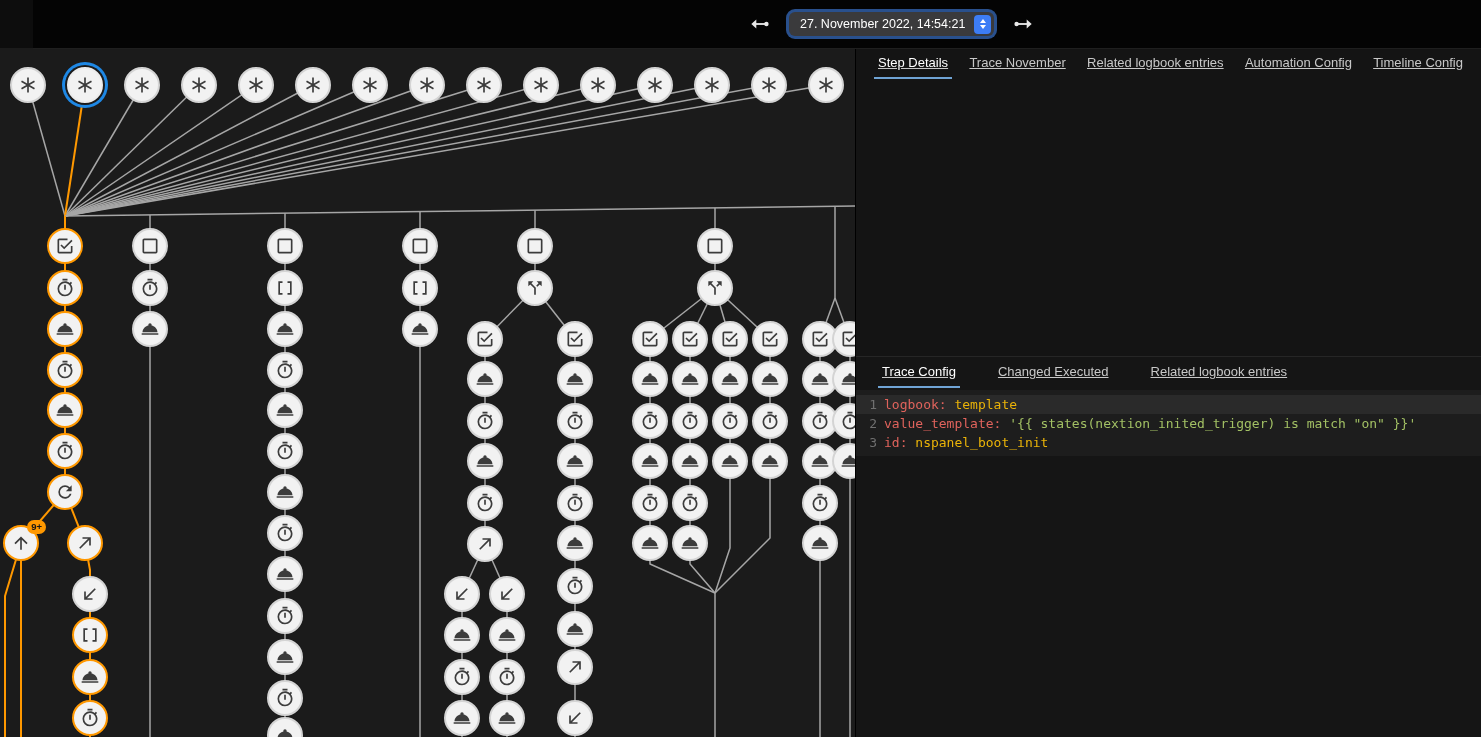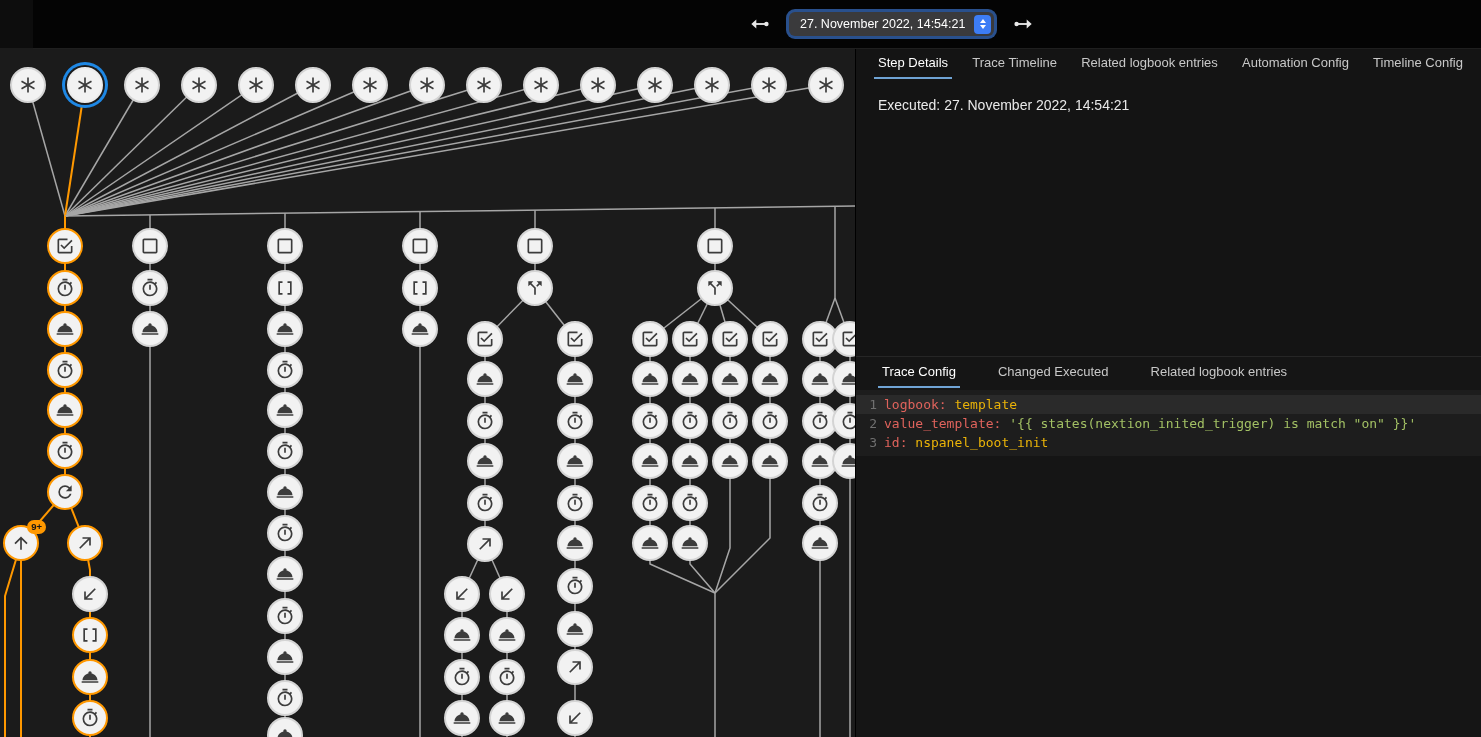--- a/index.html
+++ b/index.html
@@ -37,21 +37,21 @@
   .node svg{width:20px;height:20px;fill:#3c3c3c;}
   .node.active{border-color:var(--path-orange,#ff9800);}
   .node.selected{border-color:#ececec;box-shadow:0 0 0 2px #1b1b1b,0 0 0 5px var(--selected-blue,#1e88e5);}
   .badge{
     position:absolute;top:-7px;right:-9px;background:var(--path-orange,#ff9800);color:#161616;
     font-size:9.5px;font-weight:bold;border-radius:8px;padding:2px 4px;line-height:1;
   }
 
   
   .right-panel{position:absolute;left:855px;top:48px;width:626px;height:689px;background:#141414;border-left:1px solid #000;box-sizing:border-box;}
-  .tabbar{display:flex;align-items:stretch;height:31px;color:#c8c8c8;font-size:13px;}
+  .tabbar{display:flex;align-items:stretch;height:31px;color:#c8c8c8;font-size:13px;text-decoration:underline;}
   .tabbar.spread{justify-content:space-between;padding:0 14px 0 18px;}
   .tabbar.leftal{gap:34px;padding:0 0 0 22px;}
   .tab{display:flex;align-items:center;padding:0 4px;border-bottom:2px solid transparent;cursor:pointer;white-space:nowrap;}
   .tab.active{color:#ffffff;border-bottom-color:var(--accent-blue,#6fa3d4);}
   .step-details-section{position:absolute;left:0;top:0;width:100%;height:308px;}
   .executed-line{margin:18px 0 0 22px;color:#e9e9e9;font-size:14px;}
   .step-config-section{position:absolute;left:0;top:308px;width:100%;height:381px;border-top:1px solid #262626;box-sizing:border-box;background:#151515;}
   .code{
     font-family:"DejaVu Sans Mono",monospace;font-size:13px;line-height:19px;
     background:#1d1d1d;padding:5px 0 4px 0;margin-top:2px;
@@ -715,26 +715,25 @@
         </svg>
       </div>
     </div>
 </div>
 
 <div class="right-panel">
 
   <div class="step-details-section">
     <div class="tabbar spread" id="top-tabs">
         <div class="tab active">Step Details</div>
-        <div class="tab">Trace Timeline</div>
+        <div class="tab">Trace November</div>
         <div class="tab">Related logbook entries</div>
         <div class="tab">Automation Config</div>
         <div class="tab">Timeline Config</div>
       </div>
-    <div class="executed-line">Executed: 27. November 2022, 14:54:21</div>
   </div>
 
   <div class="step-config-section">
     <div class="tabbar leftal" id="bottom-tabs">
         <div class="tab active">Trace Config</div>
         <div class="tab">Changed Executed</div>
         <div class="tab">Related logbook entries</div>
       </div>
     <div class="code" id="code-block">
         <div class="cline activeline">

